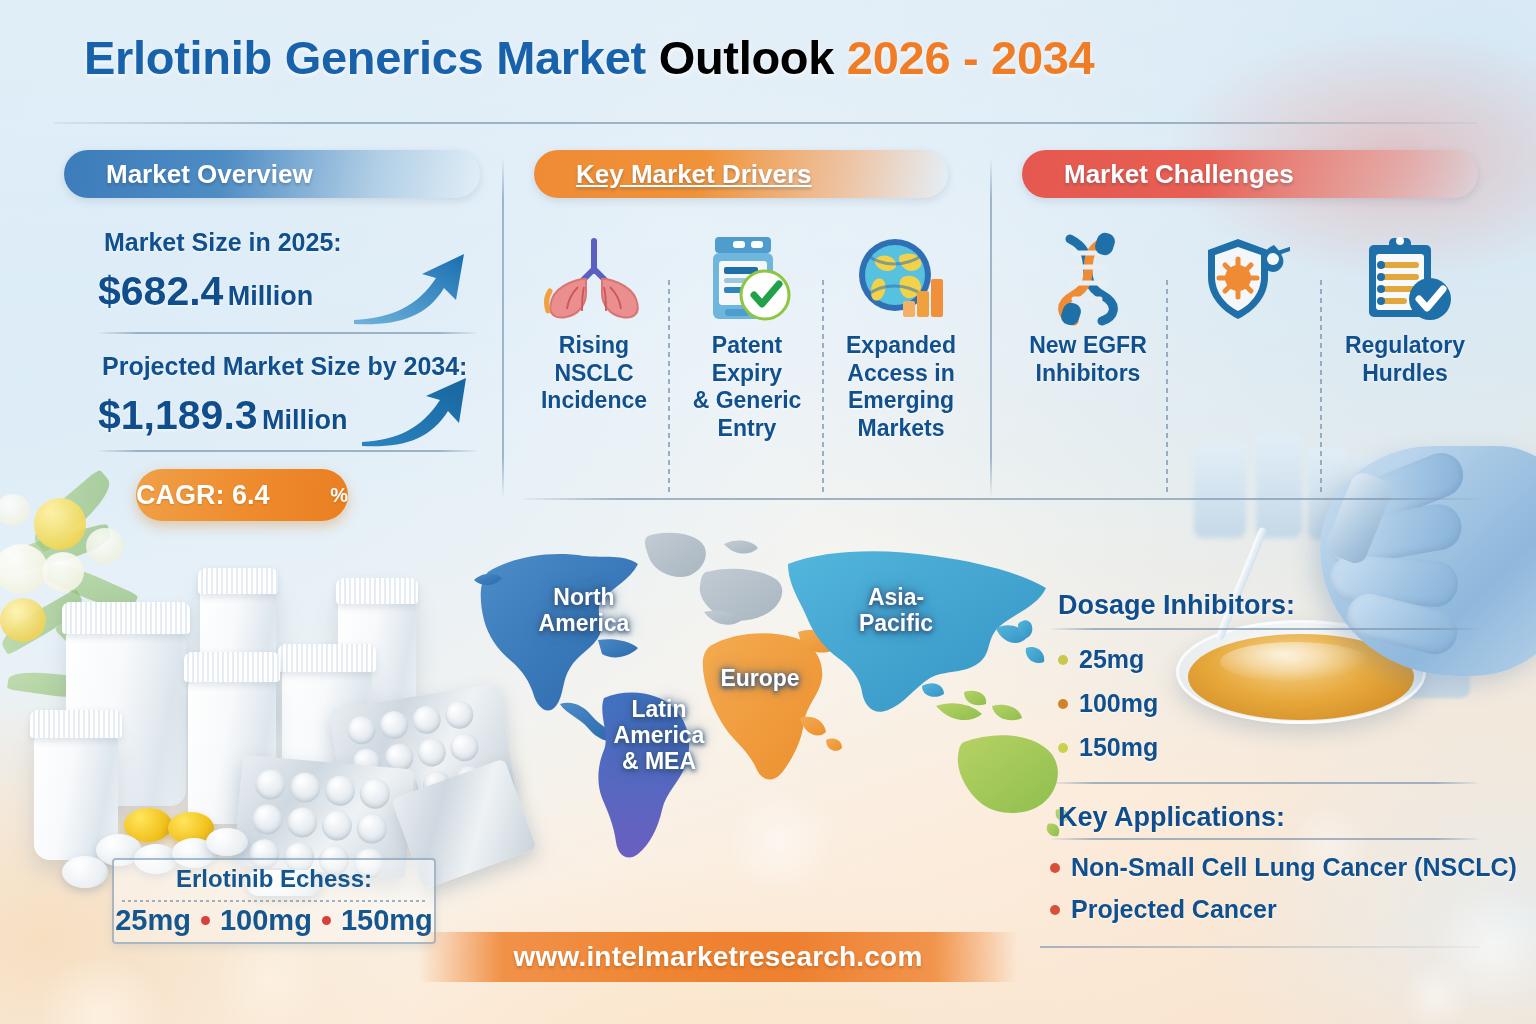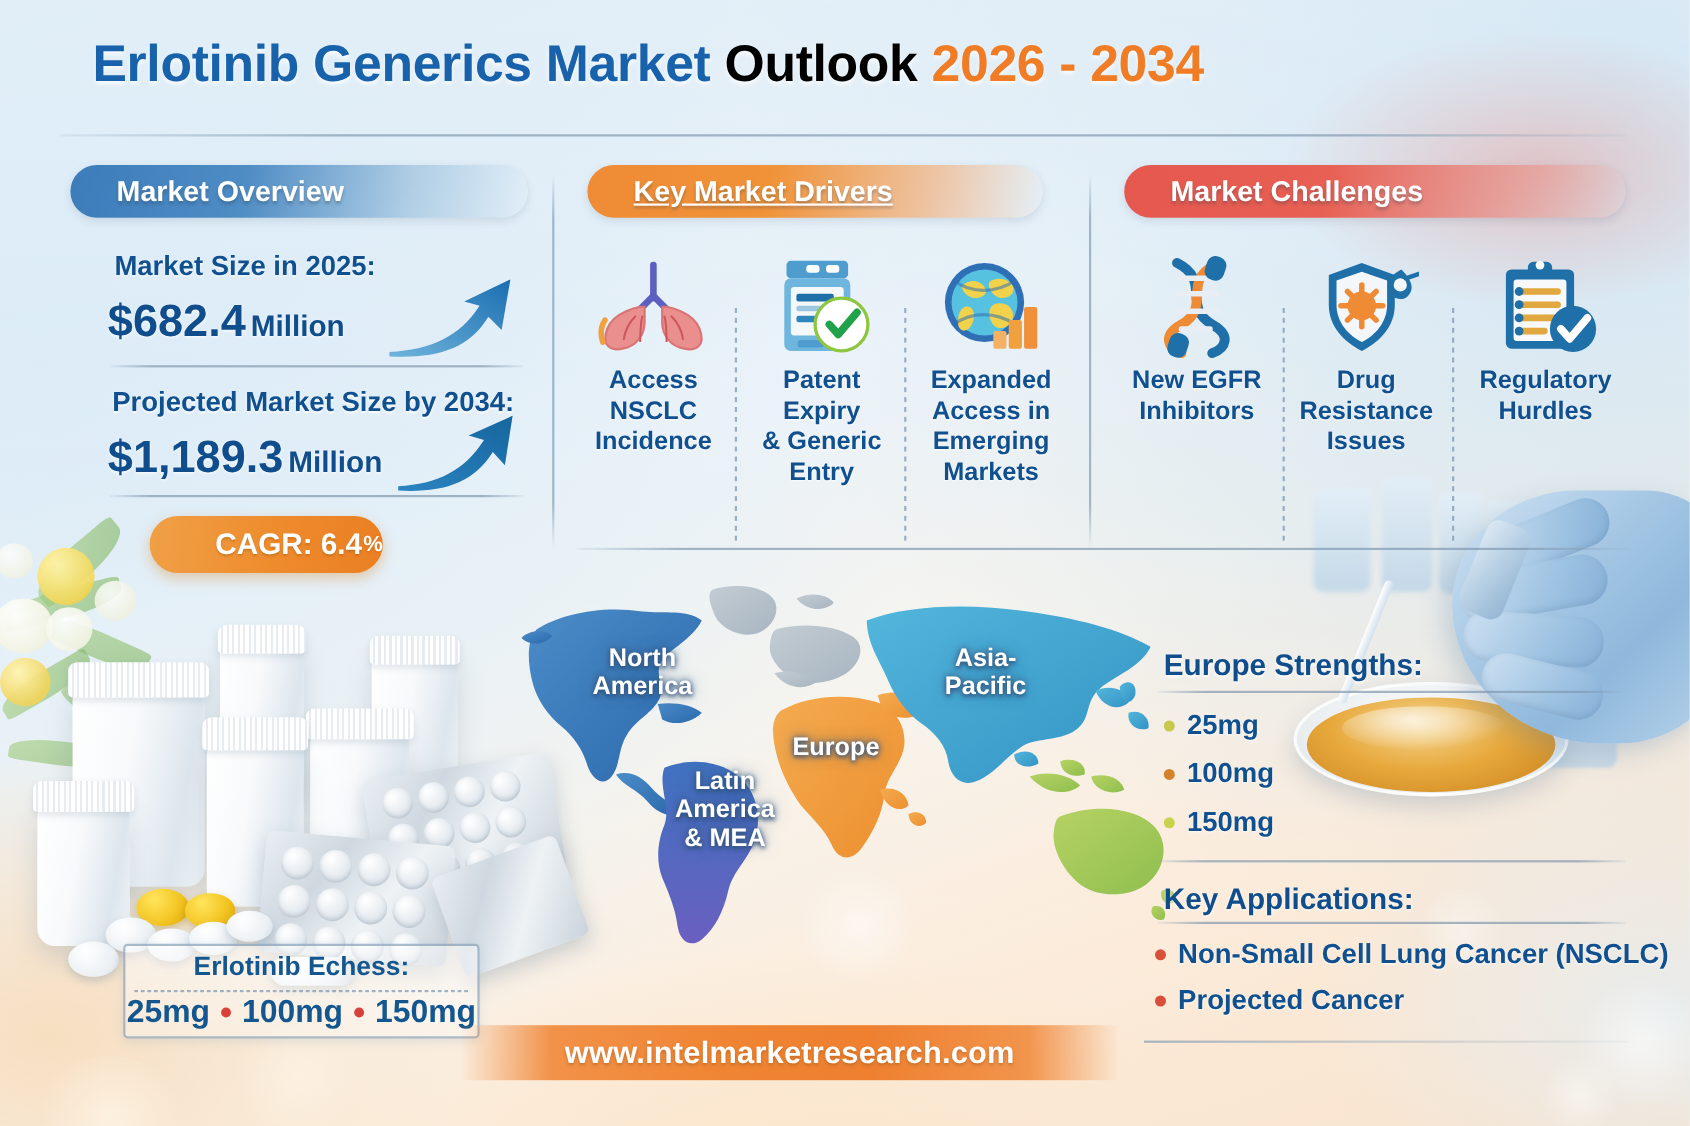--- a/index.html
+++ b/index.html
@@ -116,21 +116,21 @@
               text-shadow:0 1px 2px rgba(255,255,255,.85); white-space:nowrap; }
   .ov-value { position:absolute; color:#0f4d8c; font-weight:700; white-space:nowrap;
               text-shadow:0 1px 3px rgba(255,255,255,.9); }
   .ov-value .big { font-size:41px; }
   .ov-value .unit { font-size:27px; font-weight:700; }
 
   .arrow-wrap { position:absolute; }
   .cagr { position:absolute; left:136px; top:469px; width:212px; height:52px;
           border-radius:26px; background:linear-gradient(96deg,#f0a047,#ee8b2c 55%,#ea7f22);
           box-shadow:0 5px 13px rgba(215,135,45,.38);
-          display:flex; align-items:center; justify-content:flex-end;
+          display:flex; align-items:center; justify-content:space-between;
           color:#fff; font-size:27px; font-weight:700; white-space:nowrap;
           text-shadow:0 1px 2px rgba(130,70,10,.3); }
   .cagr .pct { font-size:20px; font-weight:700; margin-left:1px; }
 
   
   .col { position:absolute; text-align:center; }
   .col .cap-txt { color:#11508f; font-size:23px; font-weight:700; line-height:1.2;
                   text-shadow:0 1px 2px rgba(255,255,255,.85); }
   .icon-box { height:106px; display:flex; align-items:center; justify-content:center; }
 
@@ -348,21 +348,21 @@
       <path d="M52 6 v30" stroke="#5a5fc0" stroke-width="6" stroke-linecap="round" fill="none"></path>
       <path d="M52 34 L38 48 M52 34 L66 48" stroke="#5a5fc0" stroke-width="6" stroke-linecap="round" fill="none"></path>
       <path d="M40 44 C40 44 16 48 10 64 C4 80 14 84 24 82 C36 80 44 70 44 58 L44 44 Z" fill="#eb8e8e" stroke="#d97575" stroke-width="2"></path>
       <path d="M64 44 C64 44 88 48 94 64 C100 80 90 84 80 82 C68 80 60 70 60 58 L60 44 Z" fill="#eb8e8e" stroke="#d97575" stroke-width="2"></path>
       <path d="M36 52 C30 58 26 66 25 74 M42 52 C40 60 40 68 40 76" stroke="#c9575c" stroke-width="1.8" fill="none"></path>
       <path d="M68 52 C74 58 78 66 79 74 M62 52 C64 60 64 68 64 76" stroke="#c9575c" stroke-width="1.8" fill="none"></path>
       <path d="M8 56 C4 62 4 70 6 76" stroke="#f0a03c" stroke-width="5" stroke-linecap="round" fill="none"></path>
     </svg>
   </div>
   <div class="cap-txt">
-    <div>Access</div>
+    <div>Rising</div>
     <div>NSCLC</div>
     <div>Incidence</div>
   </div>
 </div>
 
 <div class="dashdiv" style="left:668px;top:280px;height:212px;"></div>
 
 <div class="col" style="left:678px;top:226px;width:138px;">
   <div class="icon-box">
     <svg width="96" height="92" viewBox="0 0 96 92">
@@ -449,25 +449,20 @@
           <path d="M56 45 h7"></path>
         <path d="M31 32 l5 5"></path>
           <path d="M52 53 l5 5"></path>
           <path d="M57 32 l-5 5"></path>
           <path d="M36 53 l-5 5"></path>
       </g>
       <path d="M80 12 C90 22 92 30 86 36 C80 42 70 38 68 30 C66 22 72 16 80 12 Z" fill="#1f6fa8"></path>
       <circle cx="79" cy="26" r="6" fill="#f4f7fa"></circle>
       <path d="M84 20 L96 16" stroke="#1f6fa8" stroke-width="4" stroke-linecap="round"></path>
     </svg>
-  </div>
-  <div class="cap-txt">
-    <div>Drug</div>
-    <div>Resistance</div>
-    <div>Issues</div>
   </div>
 </div>
 
 <div class="dashdiv" style="left:1320px;top:280px;height:212px;"></div>
 
 <div class="col" style="left:1330px;top:226px;width:150px;">
   <div class="icon-box">
     <svg width="96" height="92" viewBox="0 0 96 92">
       <rect x="12" y="12" width="62" height="72" rx="5" fill="#1f6fa8"></rect>
       <rect x="19" y="21" width="48" height="56" rx="3" fill="#f7f9fb"></rect>
@@ -588,21 +583,21 @@
   <div>&amp; MEA</div>
 </div>
 <div class="rlabel" style="left:714px;top:666px;width:92px;">
   <div>Europe</div>
 </div>
 <div class="rlabel" style="left:850px;top:585px;width:92px;">
   <div>Asia-</div>
   <div>Pacific</div>
 </div>
 
-<div class="r-head" style="left:1058px;top:590px;">Europe Strengths:</div>
+<div class="r-head" style="left:1058px;top:590px;">Dosage Inhibitors:</div>
 <div class="hdiv" style="left:1052px;top:628px;width:426px;"></div>
 
 <div class="r-item" style="left:1058px;top:645px;">
   <span class="bdot" style="background:#c6c94c"></span>
   <span>25mg</span>
 </div>
 <div class="r-item" style="left:1058px;top:689px;">
   <span class="bdot" style="background:#d2822a"></span>
   <span>100mg</span>
 </div>

